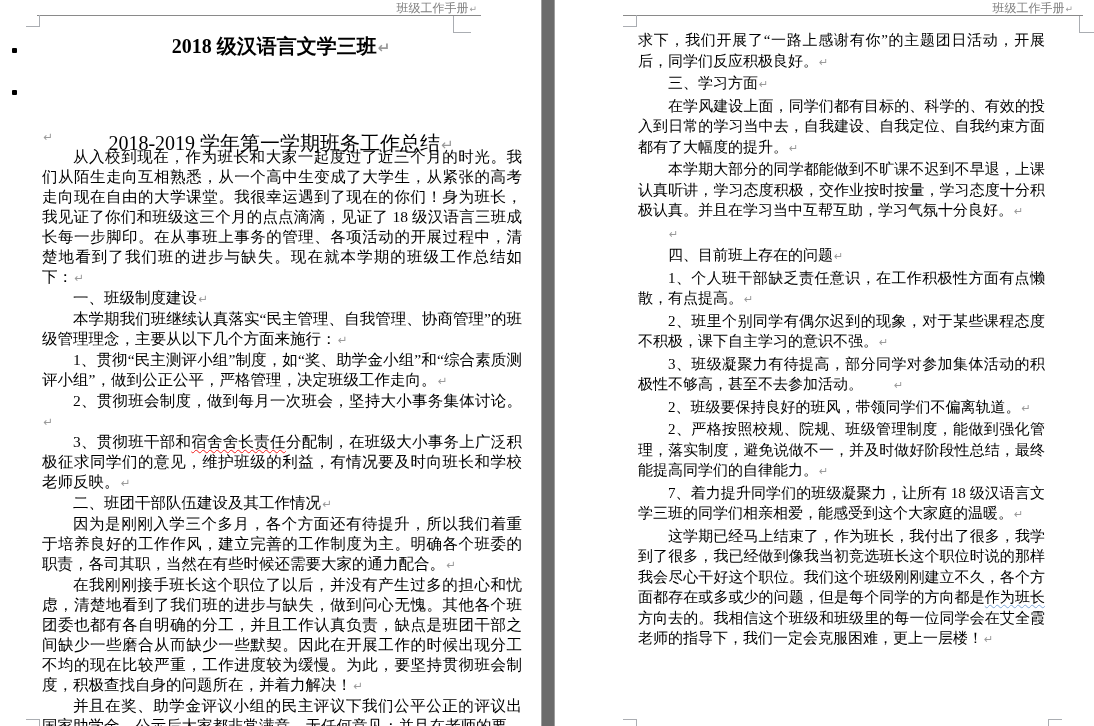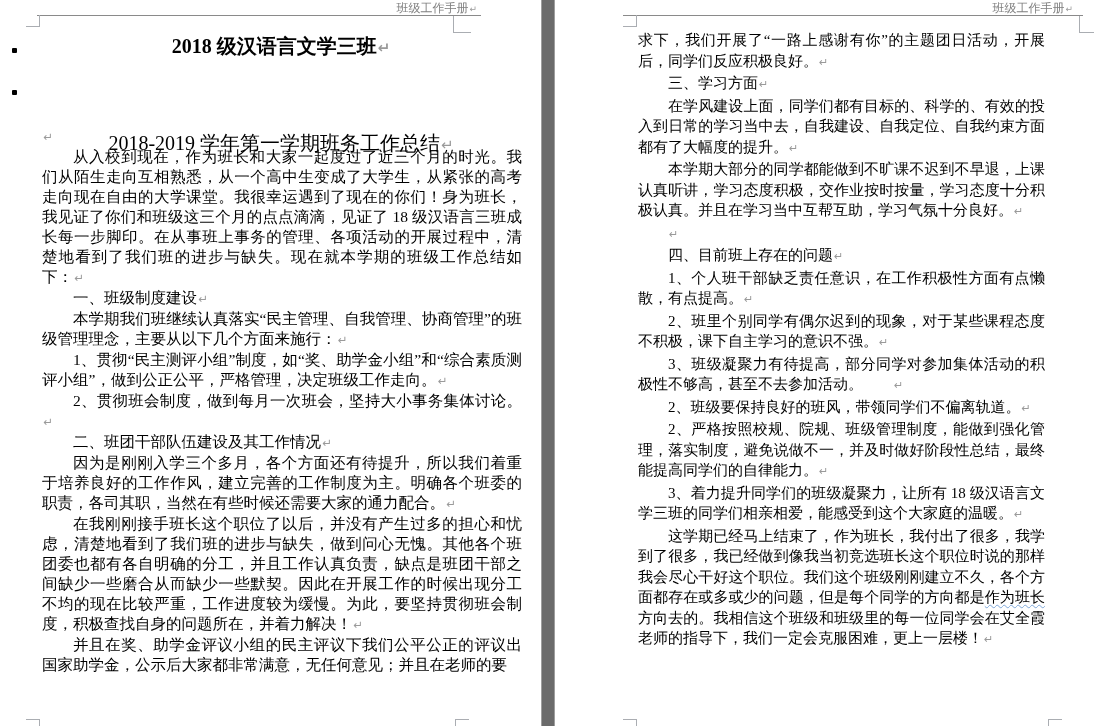--- a/index.html
+++ b/index.html
@@ -52,20 +52,21 @@
   <div id="title2" class="title">
     <span>2018-2019 学年第一学期班务工作总结</span><span class="pilcrow">↵</span>
   </div>
   <div id="body1" class="bodytext">
       <p class="para"><span class="pilcrow">↵</span></p>
       <p class="para ind"><span>从入校到现在，作为班长和大家一起度过了近三个月的时光。我们从陌生走向互相熟悉，从一个高中生变成了大学生，从紧张的高考走向现在自由的大学课堂。我很幸运遇到了现在的你们！身为班长，我见证了你们和班级这三个月的点点滴滴，见证了 18 级汉语言三班成长每一步脚印。在从事班上事务的管理、各项活动的开展过程中，清楚地看到了我们班的进步与缺失。现在就本学期的班级工作总结如下：</span><span class="pilcrow">↵</span></p>
       <p class="para ind"><span>一、班级制度建设</span><span class="pilcrow">↵</span></p>
       <p class="para ind"><span>本学期我们班继续认真落实“民主管理、自我管理、协商管理”的班级管理理念，主要从以下几个方面来施行：</span><span class="pilcrow">↵</span></p>
       <p class="para ind"><span>1、贯彻“民主测评小组”制度，如“奖、助学金小组”和“综合素质测评小组”，做到公正公平，严格管理，决定班级工作走向。</span><span class="pilcrow">↵</span></p>
       <p class="para ind"><span>2、贯彻班会制度，做到每月一次班会，坚持大小事务集体讨论。</span><span class="pilcrow">↵</span></p>
+      <p class="para ind"><span>3、贯彻班干部和</span><span class="sq-red">宿舍舍长责任</span><span>分配制，在班级大小事务上广泛积极征求同学们的意见，维护班级的利益，有情况要及时向班长和学校老师反映。</span><span class="pilcrow">↵</span></p>
       <p class="para ind"><span>二、班团干部队伍建设及其工作情况</span><span class="pilcrow">↵</span></p>
       <p class="para ind"><span>因为是刚刚入学三个多月，各个方面还有待提升，所以我们着重于培养良好的工作作风，建立完善的工作制度为主。明确各个班委的职责，各司其职，当然在有些时候还需要大家的通力配合。</span><span class="pilcrow">↵</span></p>
       <p class="para ind"><span>在我刚刚接手班长这个职位了以后，并没有产生过多的担心和忧虑，清楚地看到了我们班的进步与缺失，做到问心无愧。其他各个班团委也都有各自明确的分工，并且工作认真负责，缺点是班团干部之间缺少一些磨合从而缺少一些默契。因此在开展工作的时候出现分工不均的现在比较严重，工作进度较为缓慢。为此，要坚持贯彻班会制度，积极查找自身的问题所在，并着力解决！</span><span class="pilcrow">↵</span></p>
       <p class="para ind"><span>并且在奖、助学金评议小组的民主评议下我们公平公正的评议出国家助学金，公示后大家都非常满意，无任何意见；并且在老师的要</span></p>
     </div>
 </div>
 
 <div class="page-gap"></div>
 
 <div id="page2" class="page">
@@ -82,16 +83,16 @@
       <p class="para ind"><span>三、学习方面</span><span class="pilcrow">↵</span></p>
       <p class="para ind"><span>在学风建设上面，同学们都有目标的、科学的、有效的投入到日常的学习当中去，自我建设、自我定位、自我约束方面都有了大幅度的提升。</span><span class="pilcrow">↵</span></p>
       <p class="para ind"><span>本学期大部分的同学都能做到不旷课不迟到不早退，上课认真听讲，学习态度积极，交作业按时按量，学习态度十分积极认真。并且在学习当中互帮互助，学习气氛十分良好。</span><span class="pilcrow">↵</span></p>
       <p class="para ind"><span class="pilcrow">↵</span></p>
       <p class="para ind"><span>四、目前班上存在的问题</span><span class="pilcrow">↵</span></p>
       <p class="para ind"><span>1、个人班干部缺乏责任意识，在工作积极性方面有点懒散，有点提高。</span><span class="pilcrow">↵</span></p>
       <p class="para ind"><span>2、班里个别同学有偶尔迟到的现象，对于某些课程态度不积极，课下自主学习的意识不强。</span><span class="pilcrow">↵</span></p>
       <p class="para ind"><span>3、班级凝聚力有待提高，部分同学对参加集体活动的积极性不够高，甚至不去参加活动。</span><span>　　</span><span class="pilcrow">↵</span></p>
       <p class="para ind"><span>2、班级要保持良好的班风，带领同学们不偏离轨道。</span><span class="pilcrow">↵</span></p>
       <p class="para ind"><span>2、严格按照校规、院规、班级管理制度，能做到强化管理，落实制度，避免说做不一，并及时做好阶段性总结，最终能提高同学们的自律能力。</span><span class="pilcrow">↵</span></p>
-      <p class="para ind"><span>3、着力提升同学们的班级凝聚力，让所有 18 级汉语言文学三班的同学们相亲相爱，能感受到这个大家庭的温暖。</span><span class="pilcrow">↵</span></p>
+      <p class="para ind"><span>7、着力提升同学们的班级凝聚力，让所有 18 级汉语言文学三班的同学们相亲相爱，能感受到这个大家庭的温暖。</span><span class="pilcrow">↵</span></p>
       <p class="para ind"><span>这学期已经马上结束了，作为班长，我付出了很多，我学到了很多，我已经做到像我当初竞选班长这个职位时说的那样我会尽心干好这个职位。我们这个班级刚刚建立不久，各个方面都存在或多或少的问题，但是每个同学的方向都是</span><span class="sq-blue">作为班长</span><span>方向去的。我相信这个班级和班级里的每一位同学会在艾全霞老师的指导下，我们一定会克服困难，更上一层楼！</span><span class="pilcrow">↵</span></p>
     </div>
 </div>
 
 </body></html>

